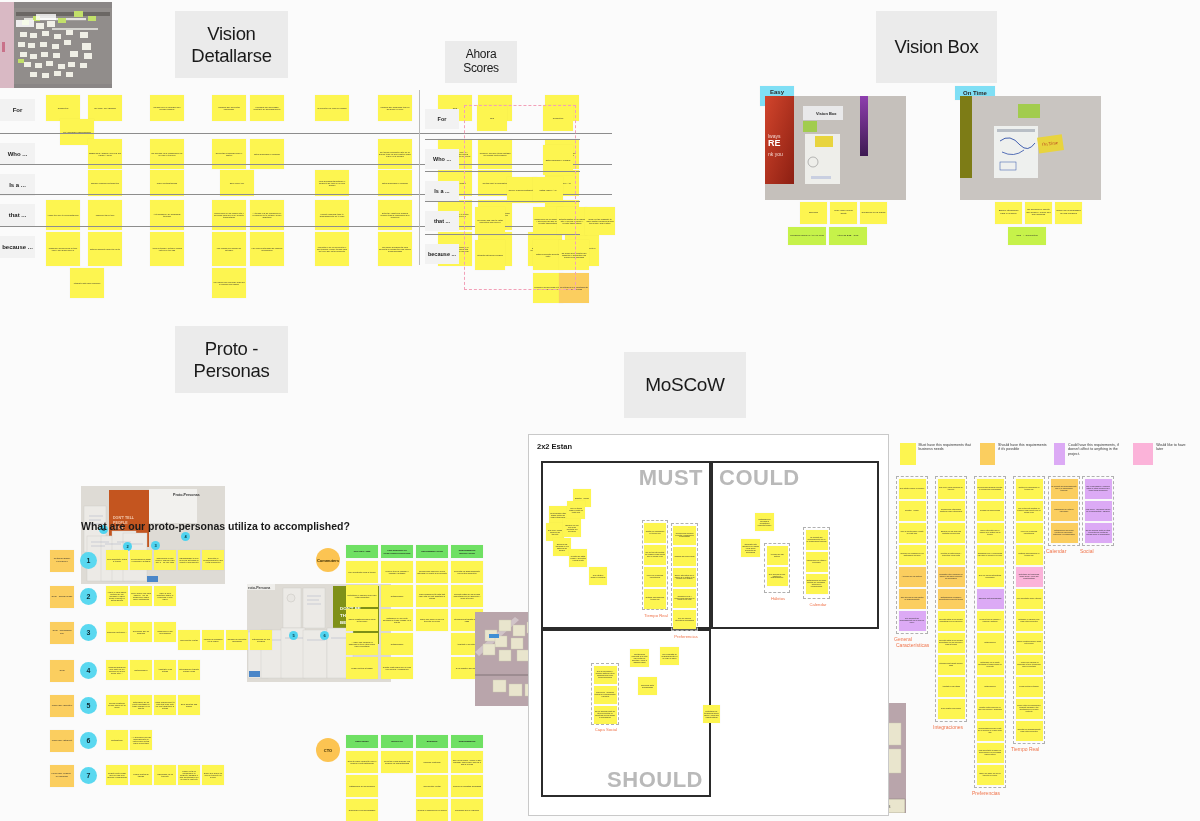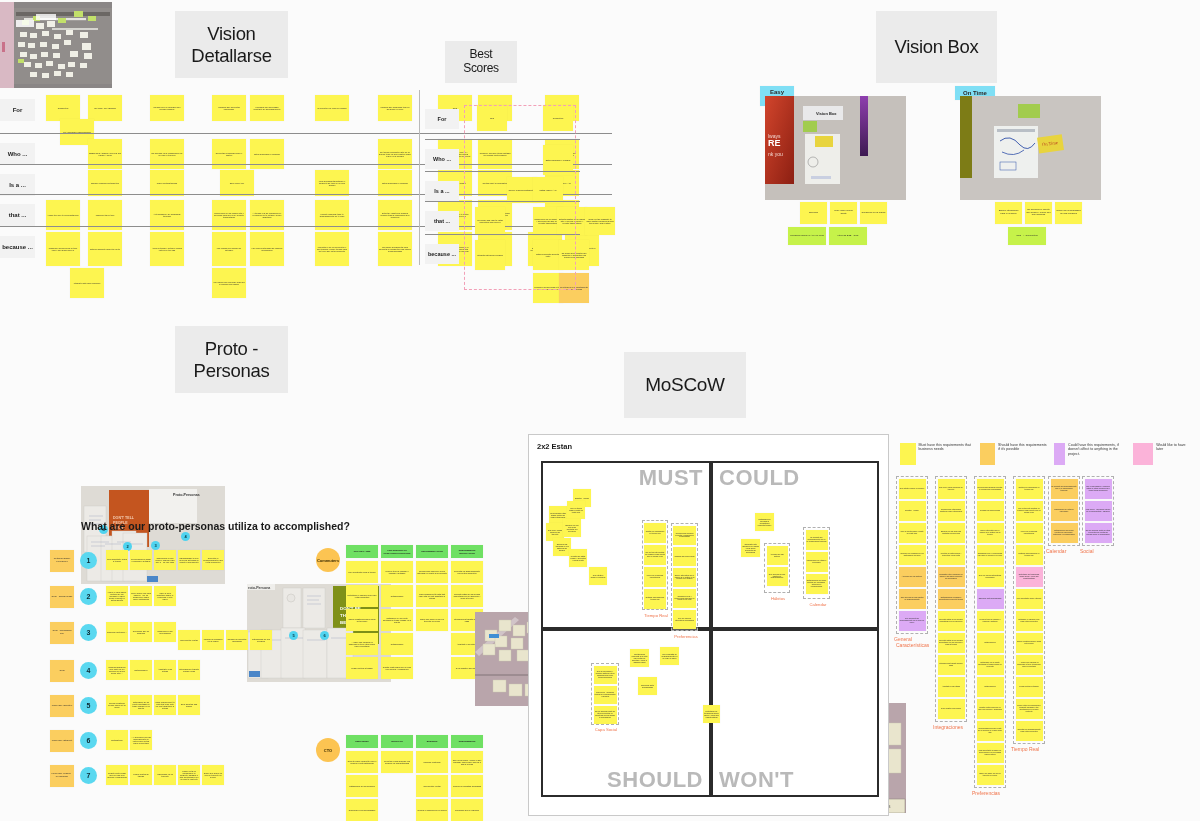--- a/index.html
+++ b/index.html
@@ -181,21 +181,21 @@
       <rect x="2" y="40" width="3" height="10" fill="#c45f7a" opacity=".8"></rect>
     </svg>
   </div>
 
   <div class="abs frame-title" style="left:175px;top:11px;width:113px;height:67px;font-size:18.5px;">
     <span style="white-space:pre-line;">Vision
 Detallarse</span>
   </div>
 
   <div class="abs frame-title" style="left:445px;top:41px;width:72px;height:42px;font-size:12px;">
-    <span style="white-space:pre-line;">Best
+    <span style="white-space:pre-line;">Ahora
 Scores</span>
   </div>
 
   <div class="abs frame-title" style="left:876px;top:11px;width:121px;height:72px;font-size:18.5px;">
     <span>Vision Box</span>
   </div>
 
   <div class="abs frame-title" style="left:624px;top:352px;width:122px;height:66px;font-size:19px;">
     <span>MoSCoW</span>
   </div>
@@ -587,23 +587,20 @@
 
     <div class="abs quadbox" style="left:12px;top:26px;width:170px;height:168px;">
       <div class="quadlabel abs" style="right:6px;top:2px;">MUST</div>
     </div>
     <div class="abs quadbox" style="left:182px;top:26px;width:168px;height:168px;">
       <div class="quadlabel abs" style="left:6px;top:2px;">COULD</div>
     </div>
     <div class="abs quadbox" style="left:12px;top:194px;width:170px;height:168px;">
       <div class="quadlabel abs" style="right:6px;bottom:2px;">SHOULD</div>
     </div>
-    <div class="abs quadbox" style="left:182px;top:194px;width:168px;height:168px;">
-      <div class="quadlabel abs" style="left:6px;bottom:2px;">WON'T</div>
-    </div>
 
     <div class="abs" id="must-loose" style="left:12px;top:26px;width:170px;height:168px;">
         <div class="sticky abs" style="width: 18px; height: 18px; font-size: 1.9px; left: 8px; top: 45px;">Recomendar rutas segun puntos de paso intermedios</div>
         <div class="sticky abs" style="width: 18px; height: 18px; font-size: 1.9px; left: 32px; top: 28px;">Desktop - Mobile</div>
         <div class="sticky abs" style="width: 18px; height: 18px; font-size: 1.9px; left: 26px; top: 40px;">Que no tenga llegar a coste de coste fácil</div>
         <div class="sticky abs" style="width: 18px; height: 18px; font-size: 1.9px; left: 5px; top: 62px;">Dar una o varias opciones de trayecto</div>
         <div class="sticky abs" style="width: 18px; height: 18px; font-size: 1.9px; left: 22px; top: 58px;">Enlazar con los web para contactar los servicios</div>
         <div class="sticky abs" style="width: 18px; height: 18px; font-size: 1.9px; left: 12px; top: 77px;">Solución MS Windows en los sistemas de horario</div>
         <div class="sticky abs" style="width: 18px; height: 18px; font-size: 1.9px; left: 28px; top: 88px;">Fuentes de datos Mobile / Trayectos / horas punta</div>
         <div class="sticky abs" style="width: 18px; height: 18px; font-size: 1.9px; left: 48px; top: 106px;">Que intuitivo desde el principio</div>

